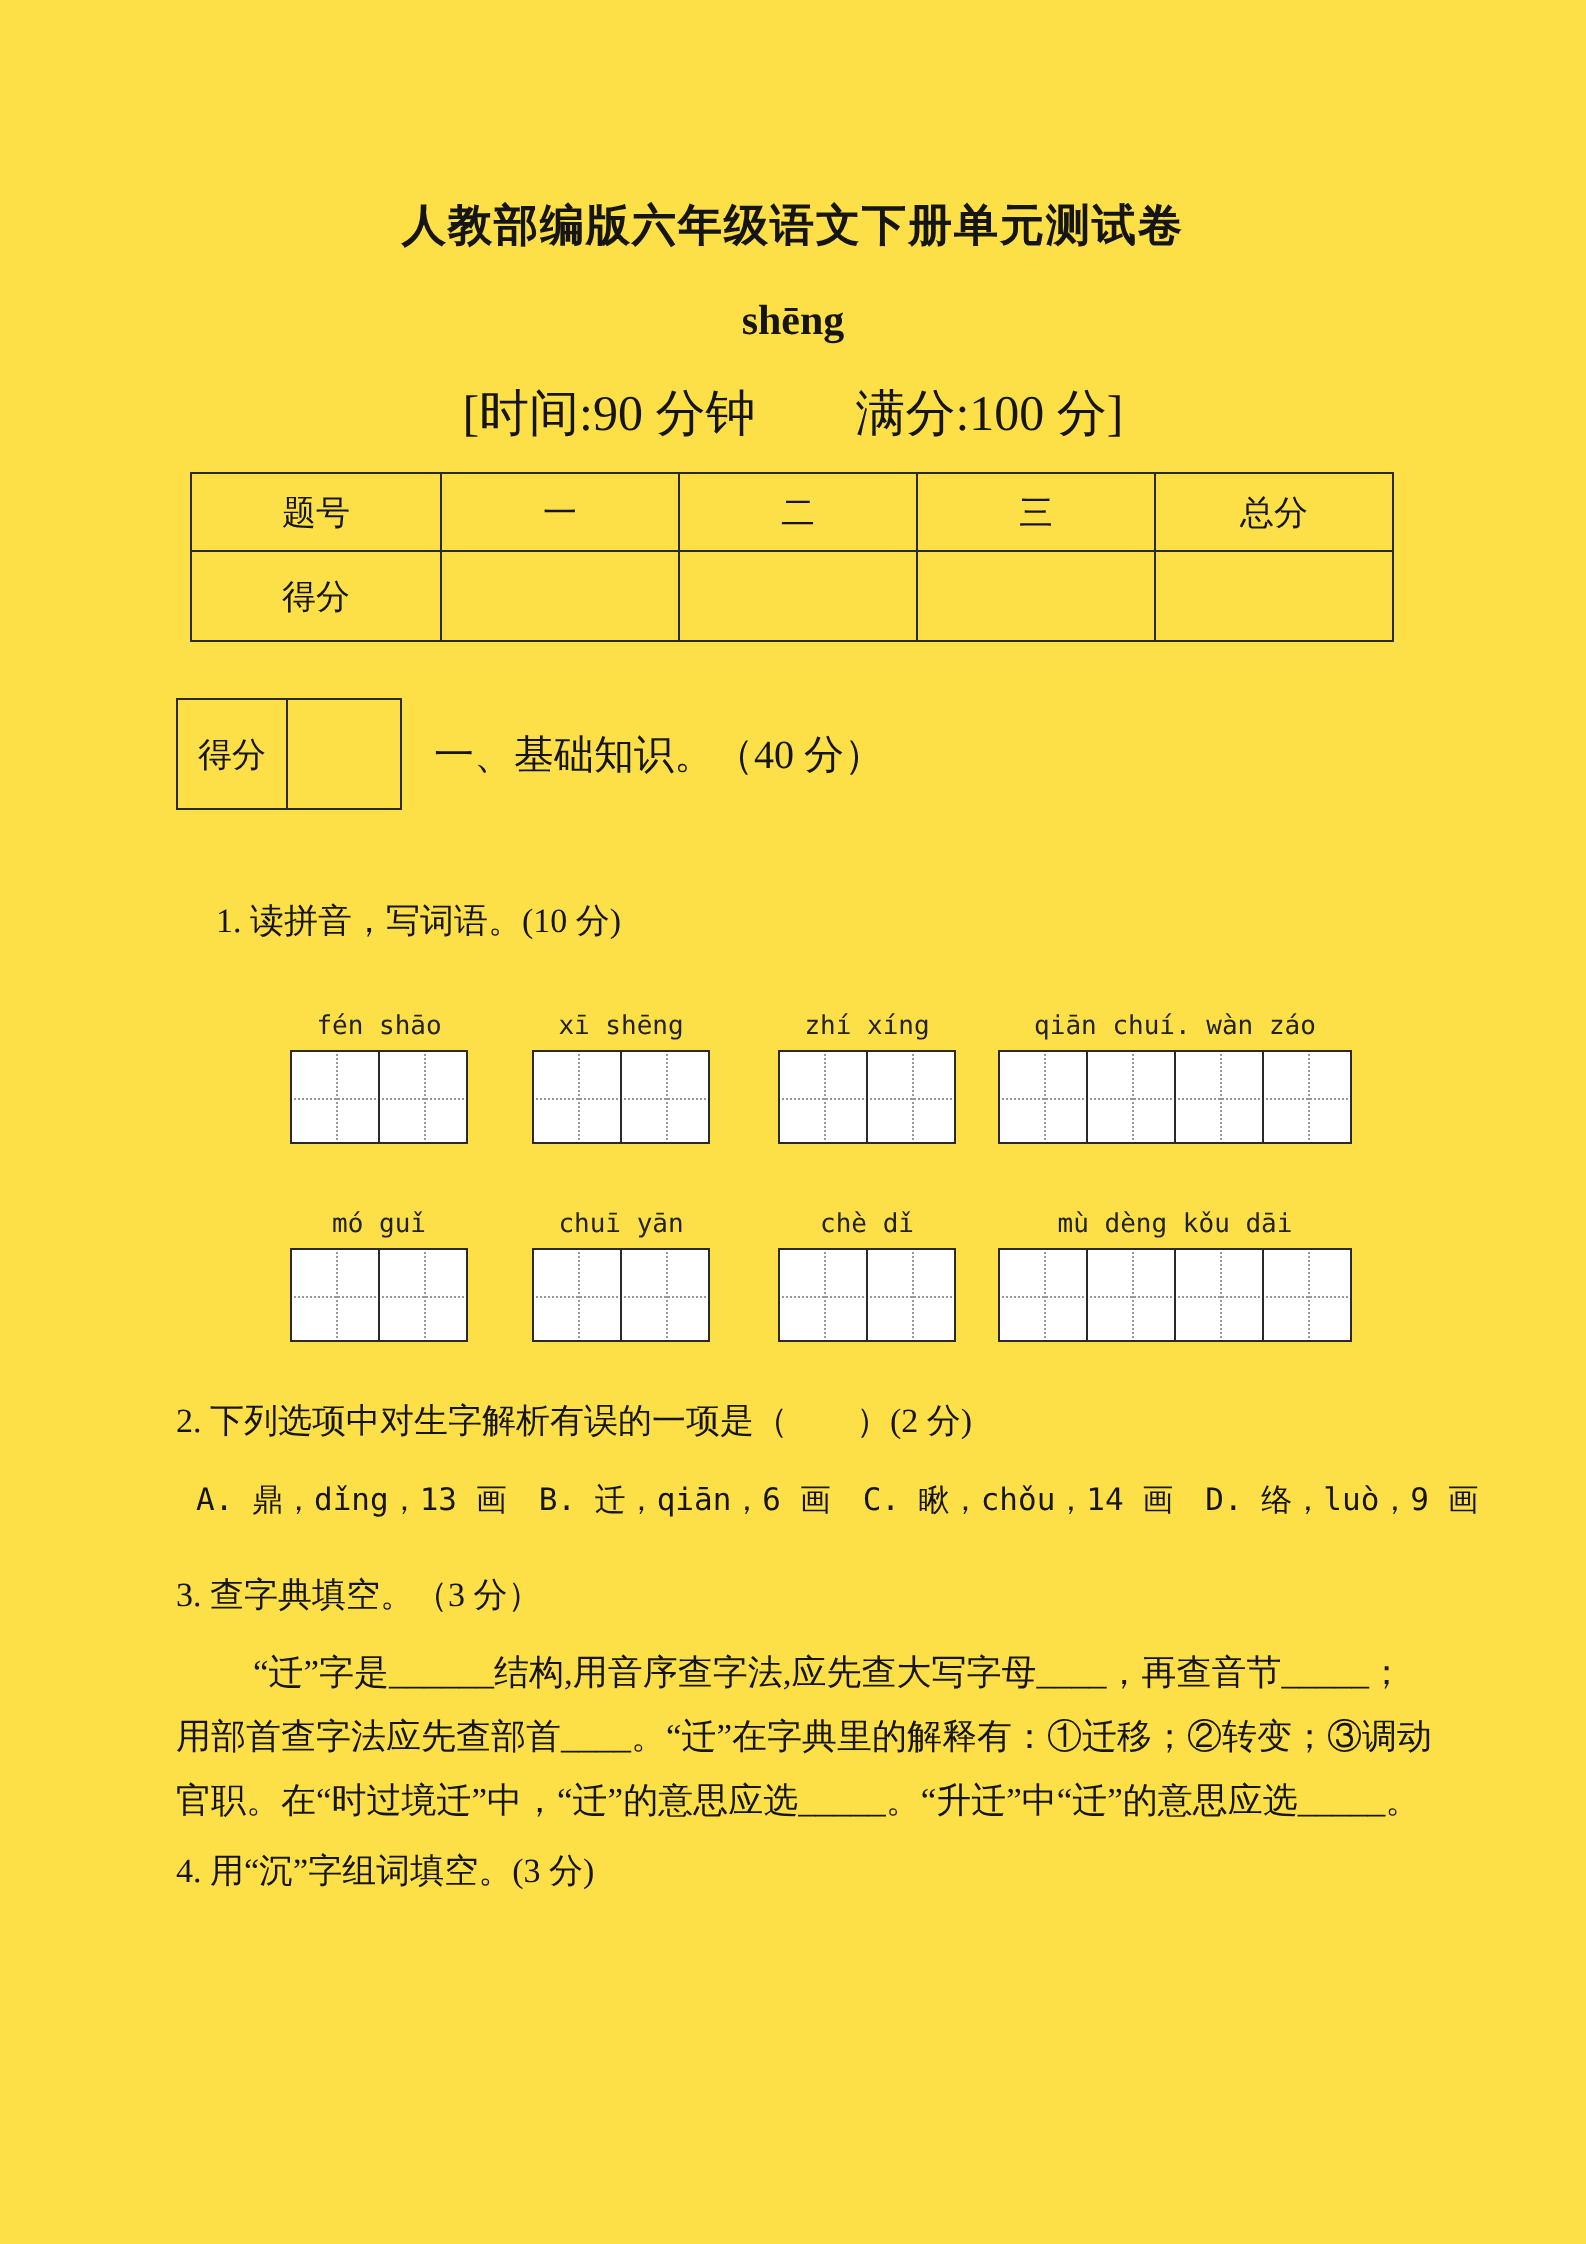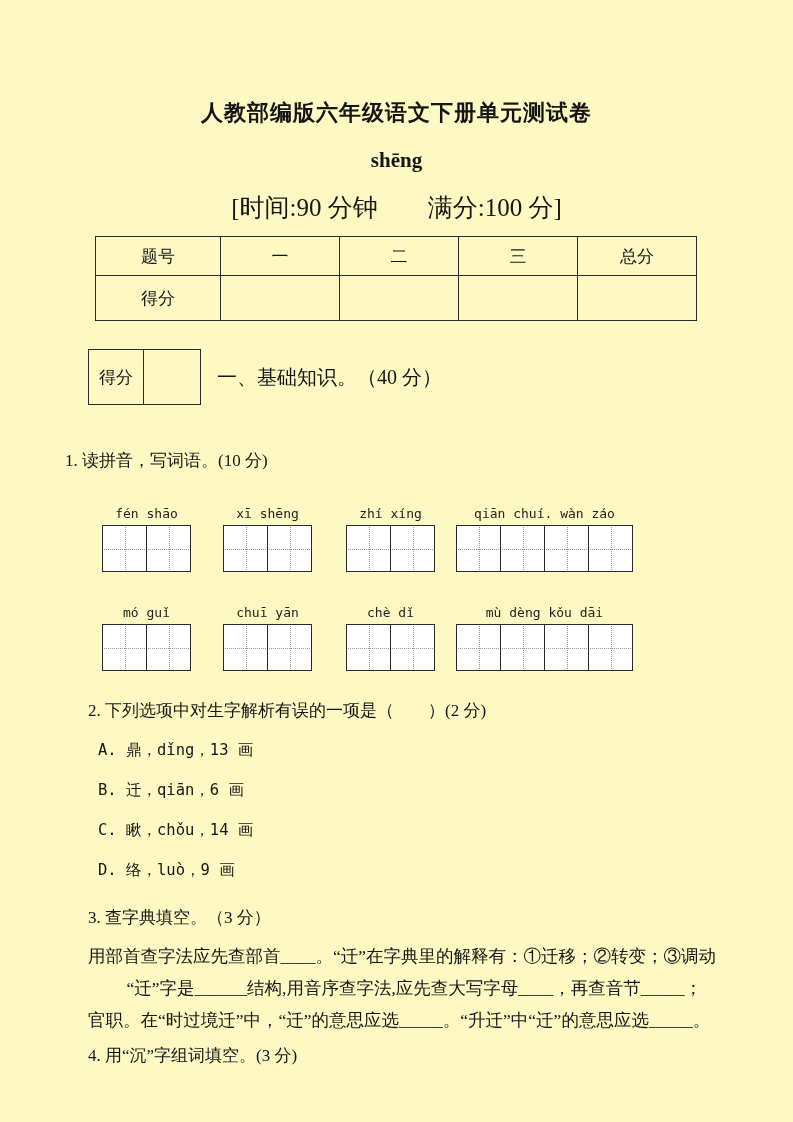--- a/index.html
+++ b/index.html
@@ -1,21 +1,21 @@
 <!DOCTYPE html>
 <html><head>
 <meta charset="utf-8">
 <style>
   html,body{margin:0;padding:0;}
   body{
     width:793px;height:1122px;background:#ffffff;color:#151515;
     font-family:"Liberation Serif","DejaVu Serif",serif;
     overflow:hidden;
   }
-  .page{position:relative;width:793px;height:1122px;background:#fef9c3;}
+  .page{position:relative;width:793px;height:1122px;background:#fde047;}
 
   .title{
     margin:0;padding-top:100px;text-align:center;
     font-size:22px;font-weight:700;line-height:26px;letter-spacing:1px;
   }
   .subtitle{
     margin:22px 0 0;text-align:center;
     font-size:21px;font-weight:700;line-height:24px;
   }
   .meta{margin-top:25px;text-align:center;font-size:25px;line-height:22px;}
@@ -34,21 +34,21 @@
   
   .section-strip{display:flex;align-items:center;margin:28px 0 0 88px;}
   .mini-box{border-collapse:collapse;}
   .mini-box td{border:1px solid #2a2a2a;padding:0;}
   .mini-box .lbl{width:54px;height:54px;text-align:center;font-size:17px;}
   .mini-box .blank{width:56px;}
   .section-heading{margin-left:16px;font-size:20px;font-weight:400;}
 
   .q{margin-left:88px;}
   .q-prompt{font-size:17px;line-height:24px;}
-  .q1{margin-top:44px;margin-left:65px;}
+  .q1{margin-top:44px;margin-left:108px;}
   .q2{margin-top:28px;}
   .q3{margin-top:24px;}
   .q4{margin-top:8px;}
 
   
   .pinyin-row{display:flex;align-items:flex-end;margin-top:52px;}
   .word-block{position:relative;}
   .word-block:nth-child(1){margin-left:37px;}
   .word-block:nth-child(2){margin-left:32px;}
   .word-block:nth-child(3){margin-left:34px;}
@@ -58,21 +58,21 @@
     margin-bottom:4px;white-space:nowrap;
     font-family:"DejaVu Sans Mono",monospace;font-size:13px;color:#222;
   }
   .grid-box{display:flex;border:1.5px solid #2a2a2a;background:#fff;}
   .cell{position:relative;width:43px;height:45px;}
   .cell + .cell{border-left:1px solid #2a2a2a;}
   .cell::before{content:"";position:absolute;left:50%;top:1px;bottom:1px;border-left:1px dotted #999;}
   .cell::after{content:"";position:absolute;top:50%;left:1px;right:1px;border-top:1px dotted #999;}
 
   
-  .options{display:flex;gap:16px;margin:15px 0 0 10px;white-space:nowrap;flex-direction:column;}
+  .options{display:flex;gap:16px;margin:15px 0 0 10px;white-space:nowrap;}
   .option{
     font-size:15.5px;line-height:24px;
     font-family:"DejaVu Sans Mono","Liberation Serif",serif;
   }
 
   
   .para{margin-top:10px;font-size:17.5px;line-height:32px;width:630px;}
   .para .line{white-space:nowrap;}
   .para .indent{text-indent:2.2em;}
 </style>
@@ -192,22 +192,22 @@
         <span class="option">A. 鼎，dǐng，13 画</span>
         <span class="option">B. 迁，qiān，6 画</span>
         <span class="option">C. 瞅，chǒu，14 画</span>
         <span class="option">D. 络，luò，9 画</span>
       </div>
   </div>
 
   <div class="q q3">
     <div class="q-prompt">3. 查字典填空。（3 分）</div>
     <div class="para">
+      <div class="line indent">“迁”字是______结构,用音序查字法,应先查大写字母____，再查音节_____；</div>
       <div class="line">用部首查字法应先查部首____。“迁”在字典里的解释有：①迁移；②转变；③调动</div>
-      <div class="line indent">“迁”字是______结构,用音序查字法,应先查大写字母____，再查音节_____；</div>
       <div class="line">官职。在“时过境迁”中，“迁”的意思应选_____。“升迁”中“迁”的意思应选_____。</div>
     </div>
   </div>
 
   <div class="q q4">
     <div class="q-prompt">4. 用“沉”字组词填空。(3 分)</div>
   </div>
 
 </div>
 

